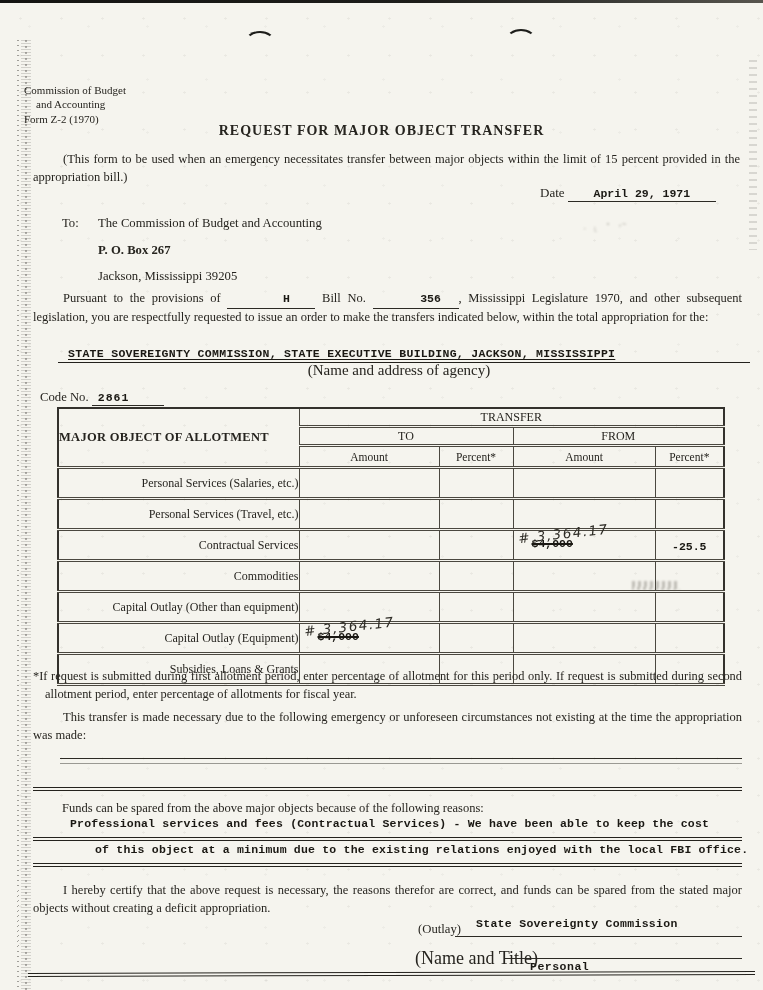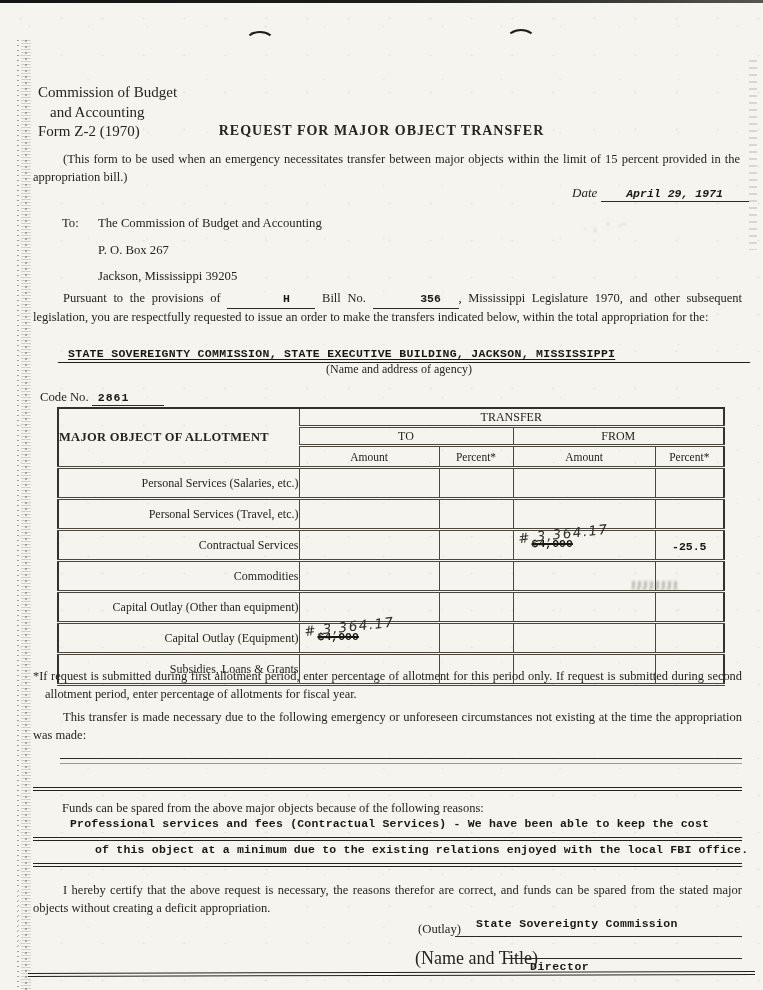--- a/index.html
+++ b/index.html
@@ -25,38 +25,38 @@
        repeating-linear-gradient(178deg, rgba(40,38,34,.55) 0 1px, transparent 1px 5px) 4px 0/2px 100% no-repeat,
        repeating-linear-gradient(181deg, rgba(40,38,34,.45) 0 2px, transparent 2px 6px) 12px 0/2px 100% no-repeat,
        repeating-linear-gradient(180deg, rgba(60,58,52,.25) 0 1px, transparent 1px 3px) 8px 0/10px 100% no-repeat;}
   .right-speckle{right:6px;top:60px;width:8px;height:190px;opacity:.3;
      background:repeating-linear-gradient(178deg, rgba(50,48,44,.5) 0 2px, transparent 2px 7px);}
   .smudge{filter:blur(1px);opacity:.45;
      background:repeating-linear-gradient(95deg, rgba(90,86,76,.8) 0 3px, transparent 3px 6px);}
   .pencil-mark{filter:blur(1.2px);opacity:.4;color:#6e6a60;font-size:11px;font-family:"DejaVu Sans",sans-serif;letter-spacing:2px;}
 
   
-  .form-id{left:38px;top:83px;font-size:15px;line-height:1.3;}
+  .form-id{left:24px;top:83px;font-size:11px;line-height:1.3;}
   .form-id .l2{padding-left:12px;}
   .title{left:0;top:123px;width:763px;text-align:center;font-size:14px;font-weight:700;letter-spacing:1px;}
   .intro{left:33px;top:150px;width:707px;font-size:12.5px;line-height:1.45;text-align:justify;text-indent:30px;}
-  .date-row{left:572px;top:185px;font-size:13px;font-style:italic;}
+  .date-row{left:540px;top:185px;font-size:13px;}
   .date-blank{width:148px;}
   .to-block{left:62px;top:216px;font-size:12.7px;}
   .to-row{display:flex;}
   .to-label{width:36px;}
-  .to-l2{margin-left:36px;margin-top:12px;}
+  .to-l2{margin-left:36px;margin-top:12px;font-weight:bold;}
   .to-l3{margin-left:36px;margin-top:11px;}
 
   .pursuant{left:33px;top:290px;width:709px;font-size:12.5px;line-height:1.42;text-align:justify;text-indent:30px;margin:0;}
   .blank-chamber{width:88px;}
   .blank-billno{width:86px;}
   .agency-line{left:58px;top:343px;width:682px;border-bottom:1.5px solid #23211c;padding:0 0 1px 10px;}
   .agency-typed{letter-spacing:.3px;text-decoration:underline;text-underline-offset:2px;text-decoration-thickness:1px;}
-  .agency-caption{left:58px;top:362px;width:682px;text-align:center;font-size:12px;}
+  .agency-caption{left:58px;top:362px;width:682px;text-align:center;font-size:15px;}
   .code-row{left:40px;top:390px;font-size:12.7px;}
   .code-blank{width:72px;text-align:left;}
   .code-blank .typed{padding-left:6px;letter-spacing:1px;}
 
   
   .xfer-table{position:absolute;left:57px;top:407px;width:666px;border-collapse:collapse;table-layout:fixed;
               border:2px solid #33312c;}
   .xfer-table th,.xfer-table td{border-right:1px solid #4a473f;border-left:1px solid #4a473f;
               border-bottom:3px double #4a473f;border-top:none;padding:0;}
   .xfer-table .hrow1 th{height:16px;}
@@ -239,17 +239,17 @@
   <div class="rule-double" style="left:33px;top:863px;width:709px;"></div>
 
   <div class="abs certify">I hereby certify that the above request is necessary, the reasons therefor are correct, and funds can be spared from the stated major objects without creating a deficit appropriation.</div>
 
   <div class="abs sig-agency-label">(Outlay)</div>
   <div class="abs typed sig-agency-value">State Sovereignty Commission</div>
   <div class="rule sig-agency-line"></div>
 
   <div class="abs sig-name-label">(Name and Title)</div>
   <div class="rule sig-name-line"></div>
-  <div class="abs typed sig-name-value">Director</div>
+  <div class="abs typed sig-name-value">Personal</div>
 
   <div class="rule-double bottom-rule"></div>
 
 </div>
 
 </body></html>

